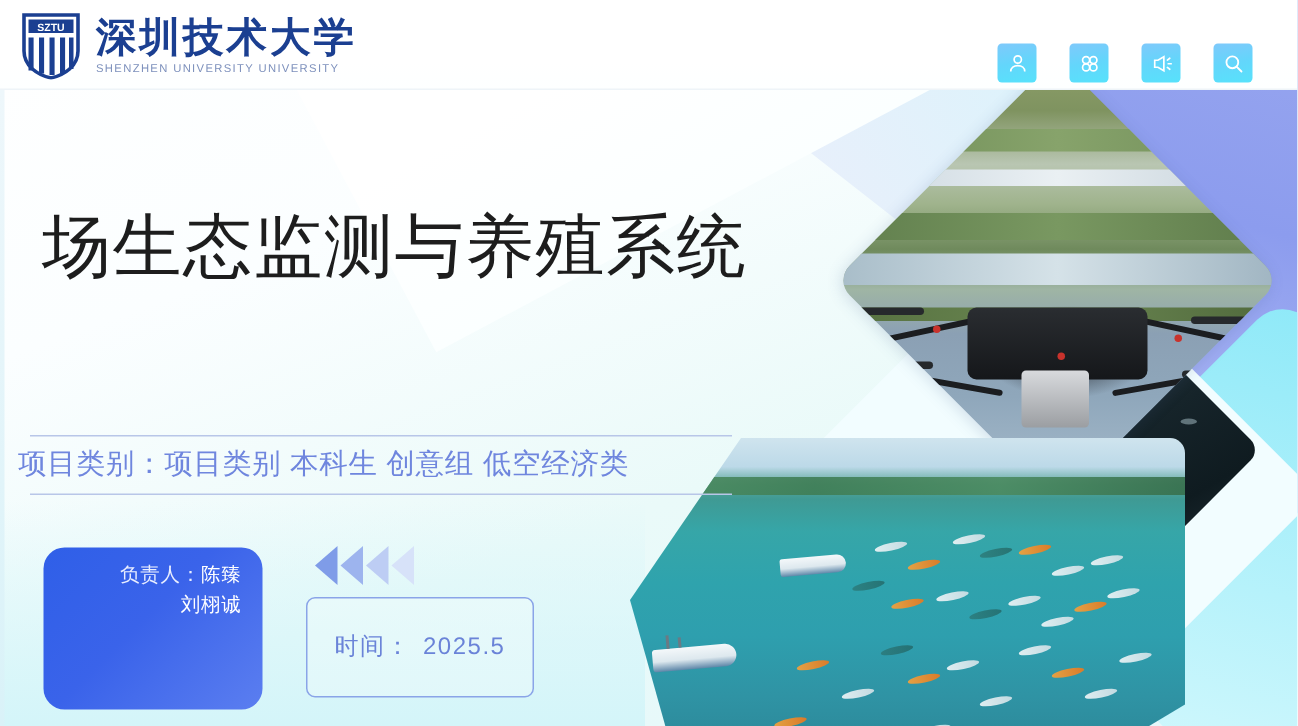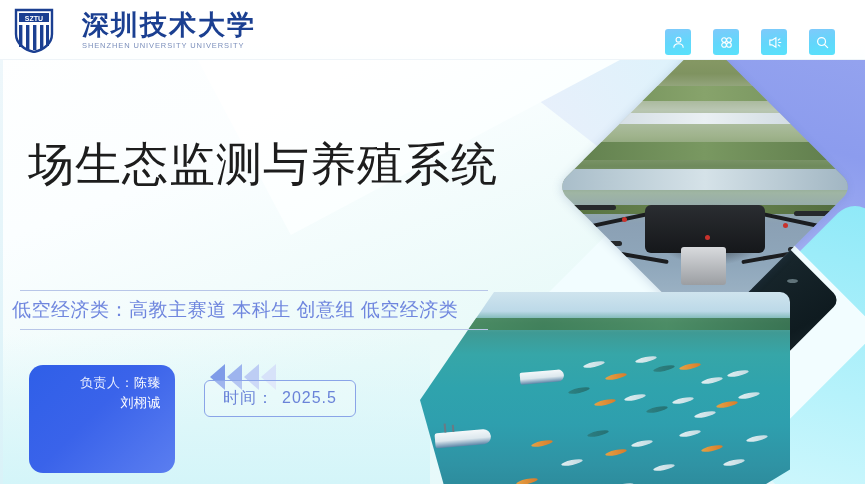--- a/index.html
+++ b/index.html
@@ -54,21 +54,21 @@
     background:linear-gradient(180deg,#eef7fb,#d9f2f8);
   }
 
   
   .header{
     position:absolute;top:0;left:0;width:865px;height:60px;
     background:linear-gradient(180deg,#ffffff 0%,#ffffff 70%,#fdffff 100%);
     z-index:20;
   }
   .logo{
-    position:absolute;left:14px;top:8px;display:flex;align-items:center;gap:28px;
+    position:absolute;left:14px;top:8px;display:flex;align-items:center;gap:10px;
   }
   .shield{
     width:40px;height:45px;position:relative;
   }
   .shield svg{display:block;}
   .logo-text{display:flex;flex-direction:column;justify-content:center;}
   .logo-cn{
     font-size:27px;font-weight:bold;color:#1b3f91;letter-spacing:2px;line-height:1.05;
   }
   .logo-en{
@@ -129,23 +129,23 @@
   .chev{
     width:0;height:0;border-top:13px solid transparent;border-bottom:13px solid transparent;
     border-right:15px solid #7f9ce8;
   }
   .chev.c2{border-right-color:#9db4ee;}
   .chev.c3{border-right-color:#bdcdf4;}
   .chev.c4{border-right-color:#d7e2f9;}
 
   
   .date-chip{
-    position:absolute;left:204px;top:380px;
+    position:absolute;left:204px;top:398px;
     border:1.5px solid #8aa4e8;border-radius:6px;
-    padding:7px 18px;z-index:17;background:rgba(255,255,255,.25);
+    padding:22px 18px;z-index:17;background:rgba(255,255,255,.25);
   }
   .date-chip span{
     font-size:16px;color:#6a83d8;letter-spacing:1px;white-space:nowrap;font-weight:500;
   }
 
   
   .photo-drone{
     position:absolute;left:600px;top:82px;width:210px;height:210px;
     transform:rotate(45deg);border-radius:14px;overflow:hidden;z-index:12;
     box-shadow:0 2px 10px rgba(60,90,140,.18);
@@ -366,21 +366,21 @@
     </div>
     <div class="header-sep"></div>
   </div>
 
   <div class="title-block">
     <div class="title-line">场生态监测与养殖系统</div>
   </div>
 
   <div class="subtitle-wrap">
     <div class="sub-rule"></div>
-    <div class="subtitle">低空经济类：高教主赛道 本科生 创意组 低空经济类</div>
+    <div class="subtitle">项目类别：项目类别 本科生 创意组 低空经济类</div>
     <div class="sub-rule"></div>
   </div>
 
   <div class="chevrons">
     <span class="chev c1"></span>
     <span class="chev c2"></span>
     <span class="chev c3"></span>
     <span class="chev c4"></span>
   </div>
 

